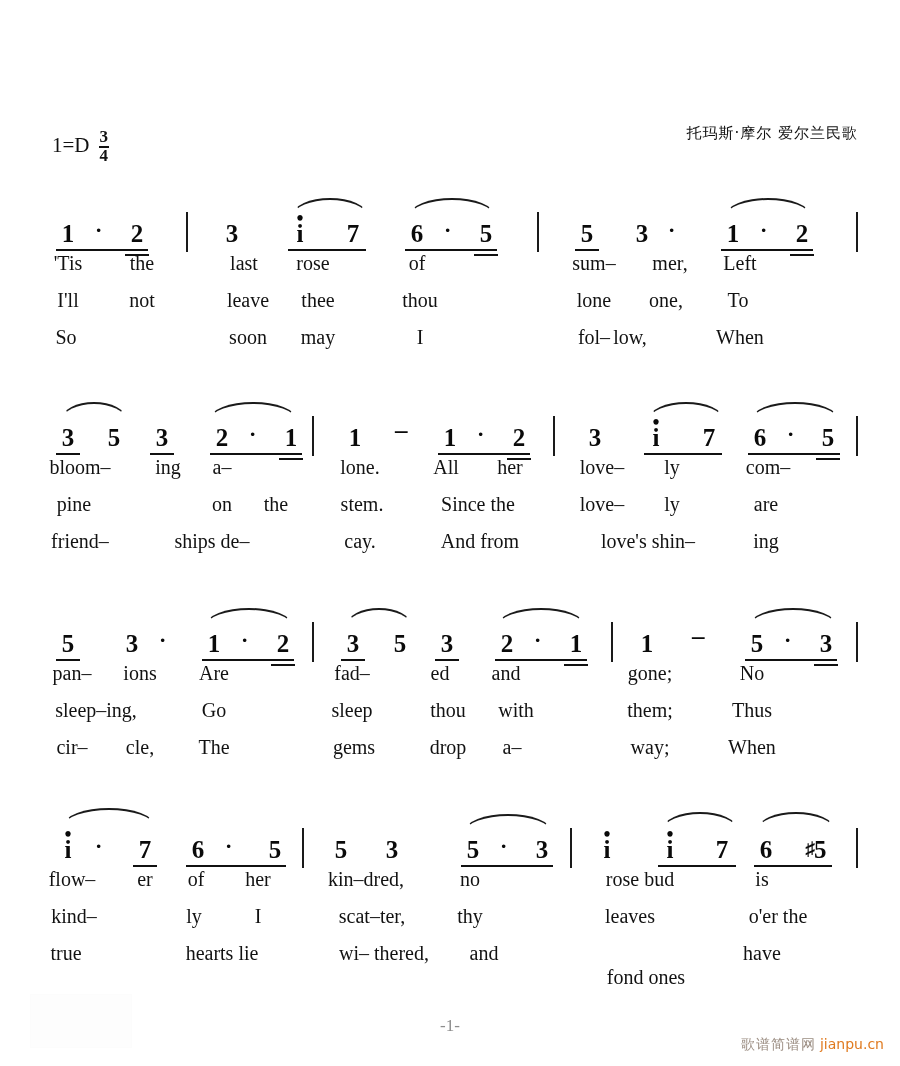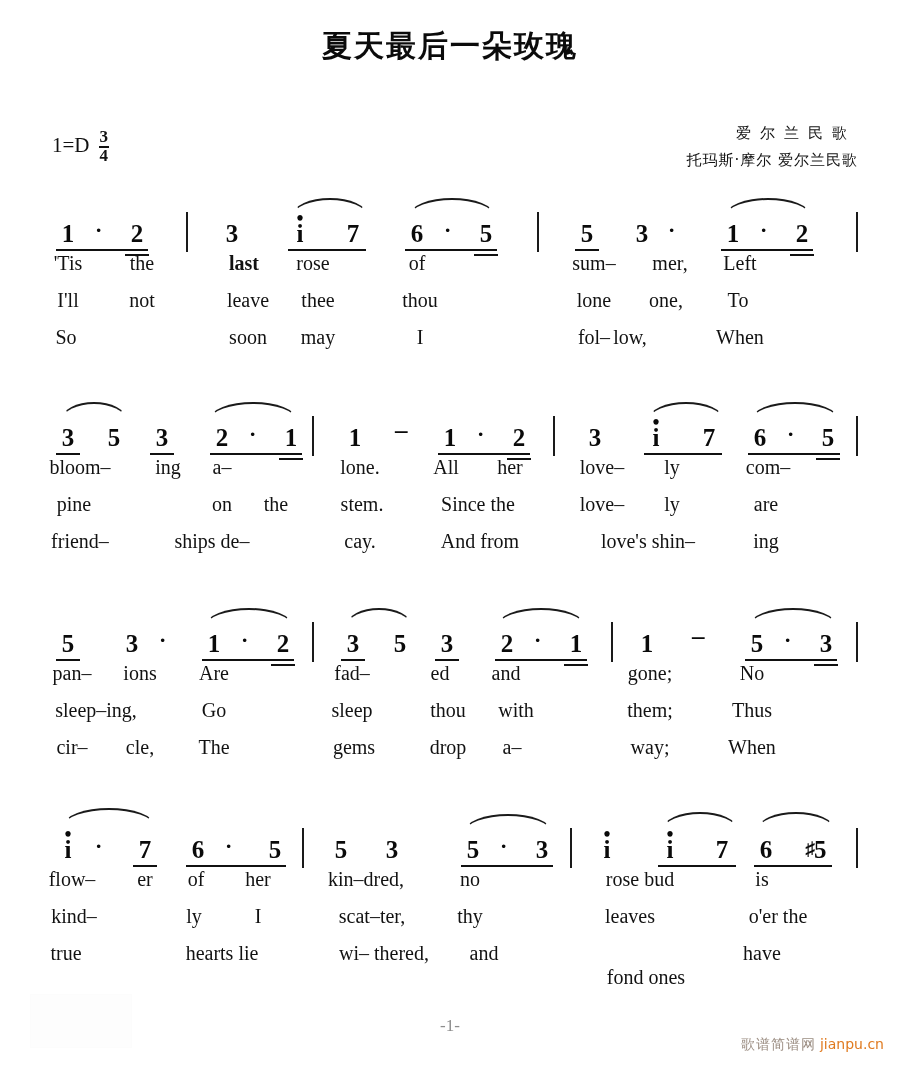--- a/index.html
+++ b/index.html
@@ -205,24 +205,22 @@
     height: 52px;
     background: #fdfdfd;
     border: 1px solid #fcfcfc;
   }
 </style>
 </head>
 <body>
 
 <div class="page">
 
-  <div class="title">夏天最后一朵玫瑰</div>
 
   <div class="credits">
-    <div class="credit-line-1">爱尔兰民歌</div>
     <div class="credit-line-2">托玛斯·摩尔 爱尔兰民歌</div>
   </div>
 
   <div class="keysig">
     <span class="kk">1=D</span>
     <span class="meter">
       <span class="num">3</span>
       <span class="den">4</span>
     </span>
   </div>
@@ -262,21 +260,21 @@
       <span class="note" style="left:792px;width:20px;">2</span>
       <span class="beam" style="left:721px;width:92px;"></span>
       <span class="beam2" style="left:790px;width:24px;"></span>
       <span class="slur" style="left:726px;top:2px;width:82px;"></span>
       <span class="barline" style="left:856px;"></span>
     </div>
 
     <div class="lyricline">
       <span class="lyric" style="left:68px;">'Tis</span>
       <span class="lyric" style="left:142px;">the</span>
-      <span class="lyric" style="left:244px;font-weight:bold;">last</span>
+      <span class="lyric" style="left:244px;">last</span>
       <span class="lyric" style="left:313px;">rose</span>
       <span class="lyric" style="left:417px;">of</span>
       <span class="lyric" style="left:594px;">sum–</span>
       <span class="lyric" style="left:670px;">mer,</span>
       <span class="lyric" style="left:740px;">Left</span>
     </div>
     <div class="lyricline">
       <span class="lyric" style="left:68px;">I'll</span>
       <span class="lyric" style="left:142px;">not</span>
       <span class="lyric" style="left:248px;">leave</span>

